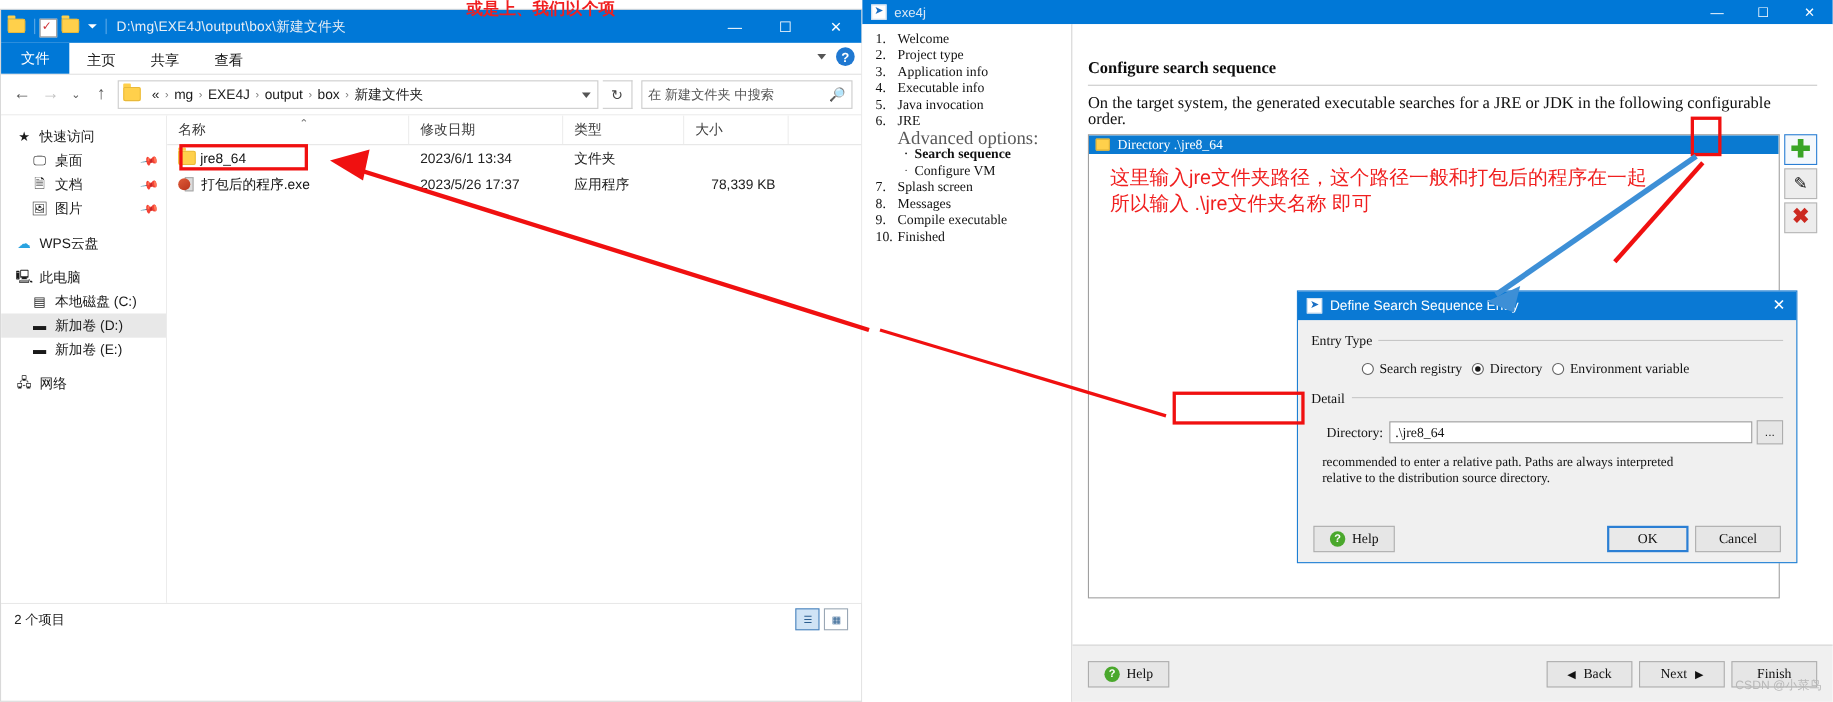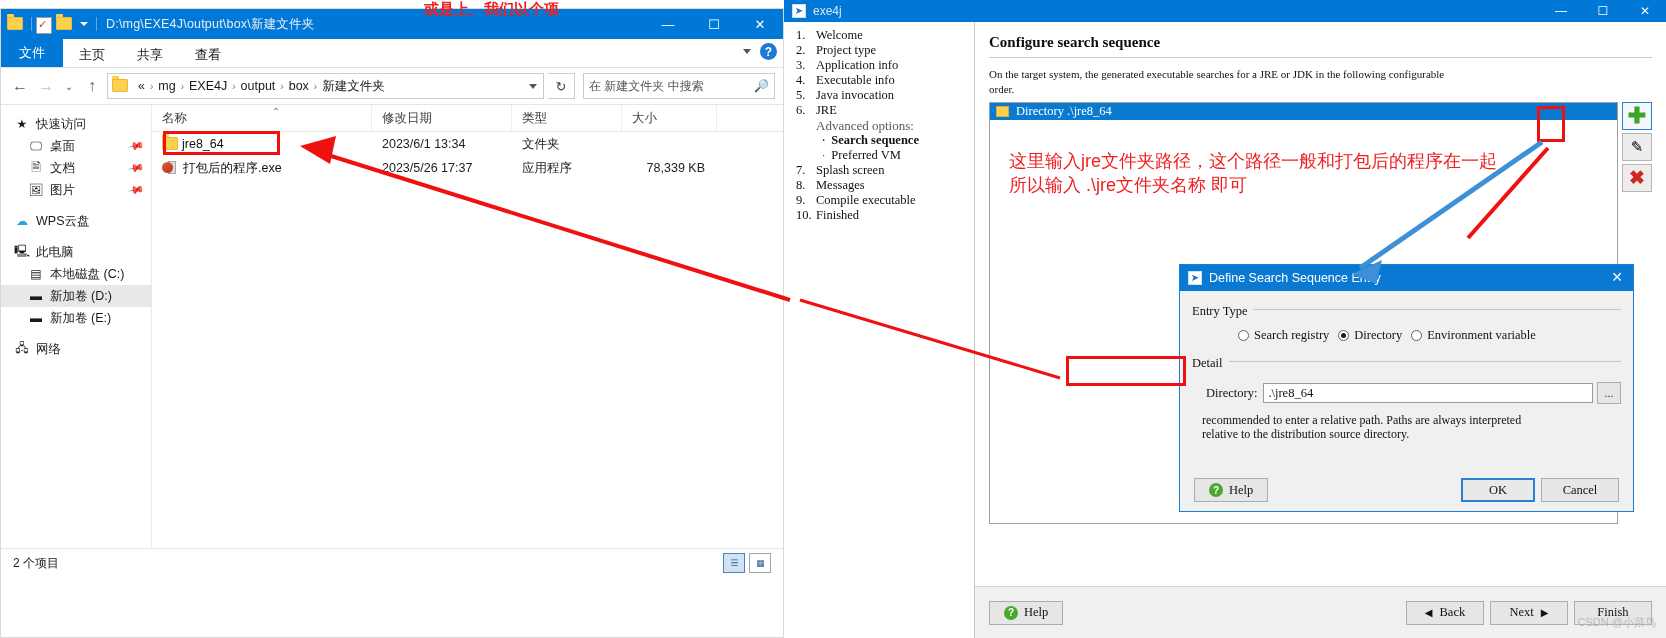--- a/index.html
+++ b/index.html
@@ -157,33 +157,33 @@
   #exe4j-body{display:flex;height:616px;background:#ffffff;}
   #exe4j-steps{
     width:190px;background:#ffffff;border-right:1px solid #c8c8c8;position:relative;
     padding-top:6px;overflow:hidden;
   }
   .step{
     font-family:"Liberation Serif", serif;font-size:12.5px;color:#111;
     padding-left:12px;height:15px;display:flex;align-items:center;
   }
   .step .num{width:20px;display:inline-block;}
-  .step.adv-head{font-size:13px;color:#5a5a5a;padding-left:32px;height:15px;}
+  .step.adv-head{font-size:17px;color:#5a5a5a;padding-left:32px;height:15px;}
   .step.sub{padding-left:38px;}
   .step.sub.active{font-weight:bold;}
   .step.sub .bullet{margin-right:6px;font-size:10px;}
   #exe4j-main{flex:1;background:#ffffff;position:relative;display:flex;flex-direction:column;}
   #page-head{
     padding:12px 14px 0 14px;
   }
   #page-title{
-    font-family:"Liberation Serif", serif;font-weight:bold;font-size:15px;color:#0d0d0d;
+    font-family:"Liberation Serif", serif;font-weight:bold;font-size:15px;color:#0d0d0d;margin-top:20px;
   }
   #page-rule{height:1px;background:#c9c9c9;margin:6px 0 9px 0;}
-  .mono{font-family:"Liberation Serif", serif;font-size:11px;color:#111;line-height:15px;}
+  .mono{font-family:"Liberation Serif", serif;font-size:15px;color:#111;line-height:15px;}
   #seq-label{margin-top:12px;}
   #seq-area{display:flex;margin:5px 14px 0 14px;align-items:flex-start;}
   #seq-list{
     flex:1;height:420px;border:1px solid #a0a0a0;background:#ffffff;overflow:hidden;position:relative;
   }
   #seq-row0{
     background:#0a7ad1;color:#ffffff;height:17px;display:flex;align-items:center;
     padding-left:6px;font-family:"Liberation Serif",serif;font-size:12.5px;
   }
   #seq-row0 .fico-sm{width:13px;height:11px;background:#ffd04b;border-radius:1px;margin-right:7px;
@@ -472,21 +472,21 @@
           <span class="num">6.</span>
           <span>JRE</span>
         </div>
       <div class="step adv-head">Advanced options:</div>
       <div class="step sub active">
           <span class="bullet">·</span>
           <span>Search sequence</span>
         </div>
       <div class="step sub">
           <span class="bullet">·</span>
-          <span>Preferred VM</span>
+          <span>Configure VM</span>
         </div>
       <div class="step">
           <span class="num">7.</span>
           <span>Splash screen</span>
         </div>
       <div class="step">
           <span class="num">8.</span>
           <span>Messages</span>
         </div>
       <div class="step">

